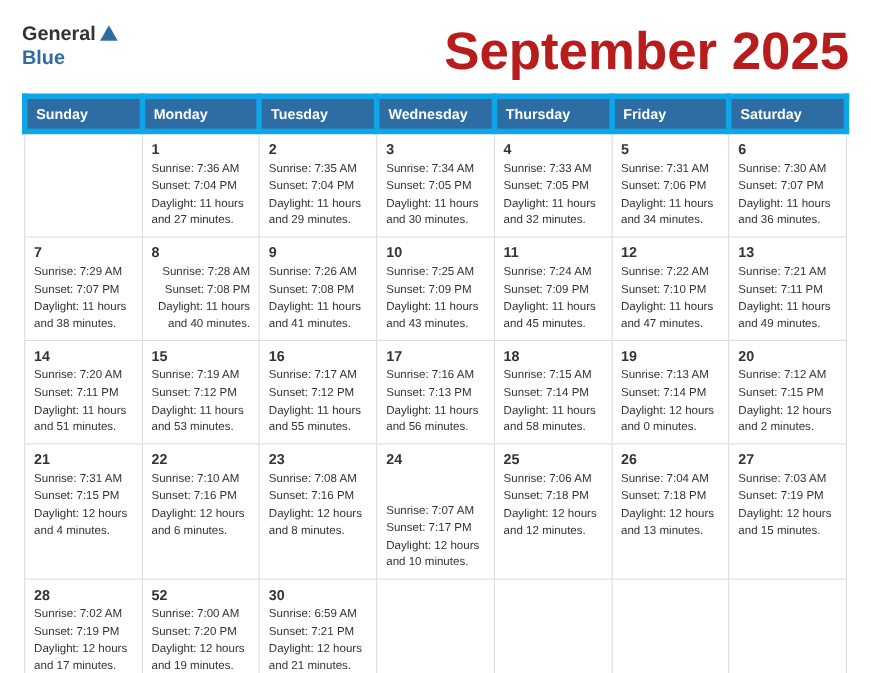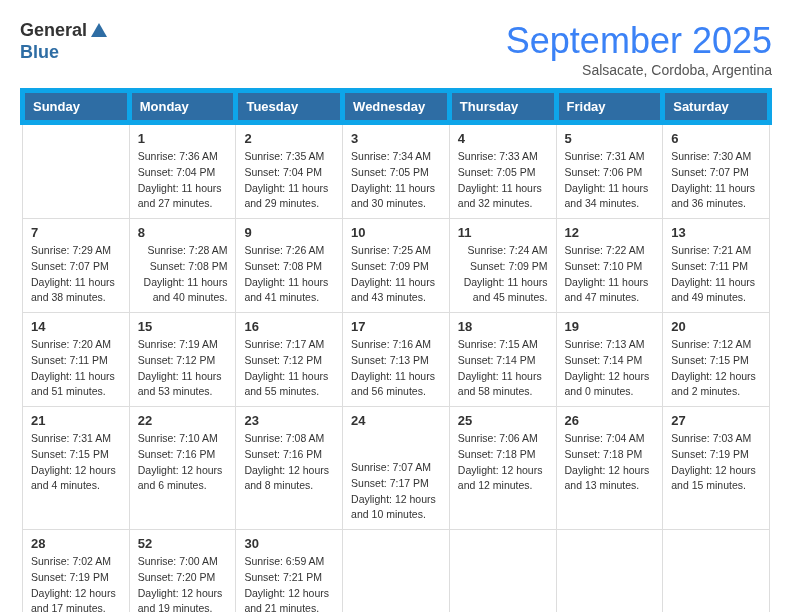--- a/index.html
+++ b/index.html
@@ -29,23 +29,23 @@
     .logo-blue { color: #2e6da4; }
     .logo-icon {
       width: 20px;
       height: 20px;
       margin-left: 2px;
     }
     .title-block {
       text-align: right;
     }
     .month-title {
-      font-size: 36px;
-      font-weight: normal;
-      color: #3b82f6;
+      font-size: 48px;
+      font-weight: bold;
+      color: #b91c1c;
     }
     .location {
       font-size: 14px;
       color: #555;
     }
     .calendar {
       width: 100%;
       border-collapse: collapse;
       border: 1px solid #ccc;
     }
@@ -94,21 +94,20 @@
         <span class="logo-text logo-general">General</span>
         <svg class="logo-icon" viewBox="0 0 20 20">
           <polygon points="10,2 18,16 2,16" fill="#2e6da4"></polygon>
         </svg>
       </div>
       <span class="logo-text logo-blue">Blue</span>
     </div>
   </div>
   <div class="title-block">
     <div class="month-title">September 2025</div>
-    <div class="location">Salsacate, Cordoba, Argentina</div>
   </div>
 </div>
 
 <table class="calendar">
   <thead>
     <tr>
     <th>Sunday</th>
         <th>Monday</th>
         <th>Tuesday</th>
         <th>Wednesday</th>
@@ -187,21 +186,21 @@
         </td>
         <td>
           <span class="day-number">10</span>
           <div class="day-info" style="white-space: pre-line;">Sunrise: 7:25 AM
 Sunset: 7:09 PM
 Daylight: 11 hours
 and 43 minutes.</div>
         </td>
         <td>
           <span class="day-number">11</span>
-          <div class="day-info" style="white-space: pre-line; text-align: right;">Sunrise: 7:24 AM
+          <div class="day-info" style="white-space: pre-line;">Sunrise: 7:24 AM
 Sunset: 7:09 PM
 Daylight: 11 hours
 and 45 minutes.</div>
         </td>
         <td>
           <span class="day-number">12</span>
           <div class="day-info" style="white-space: pre-line;">Sunrise: 7:22 AM
 Sunset: 7:10 PM
 Daylight: 11 hours
 and 47 minutes.</div>

